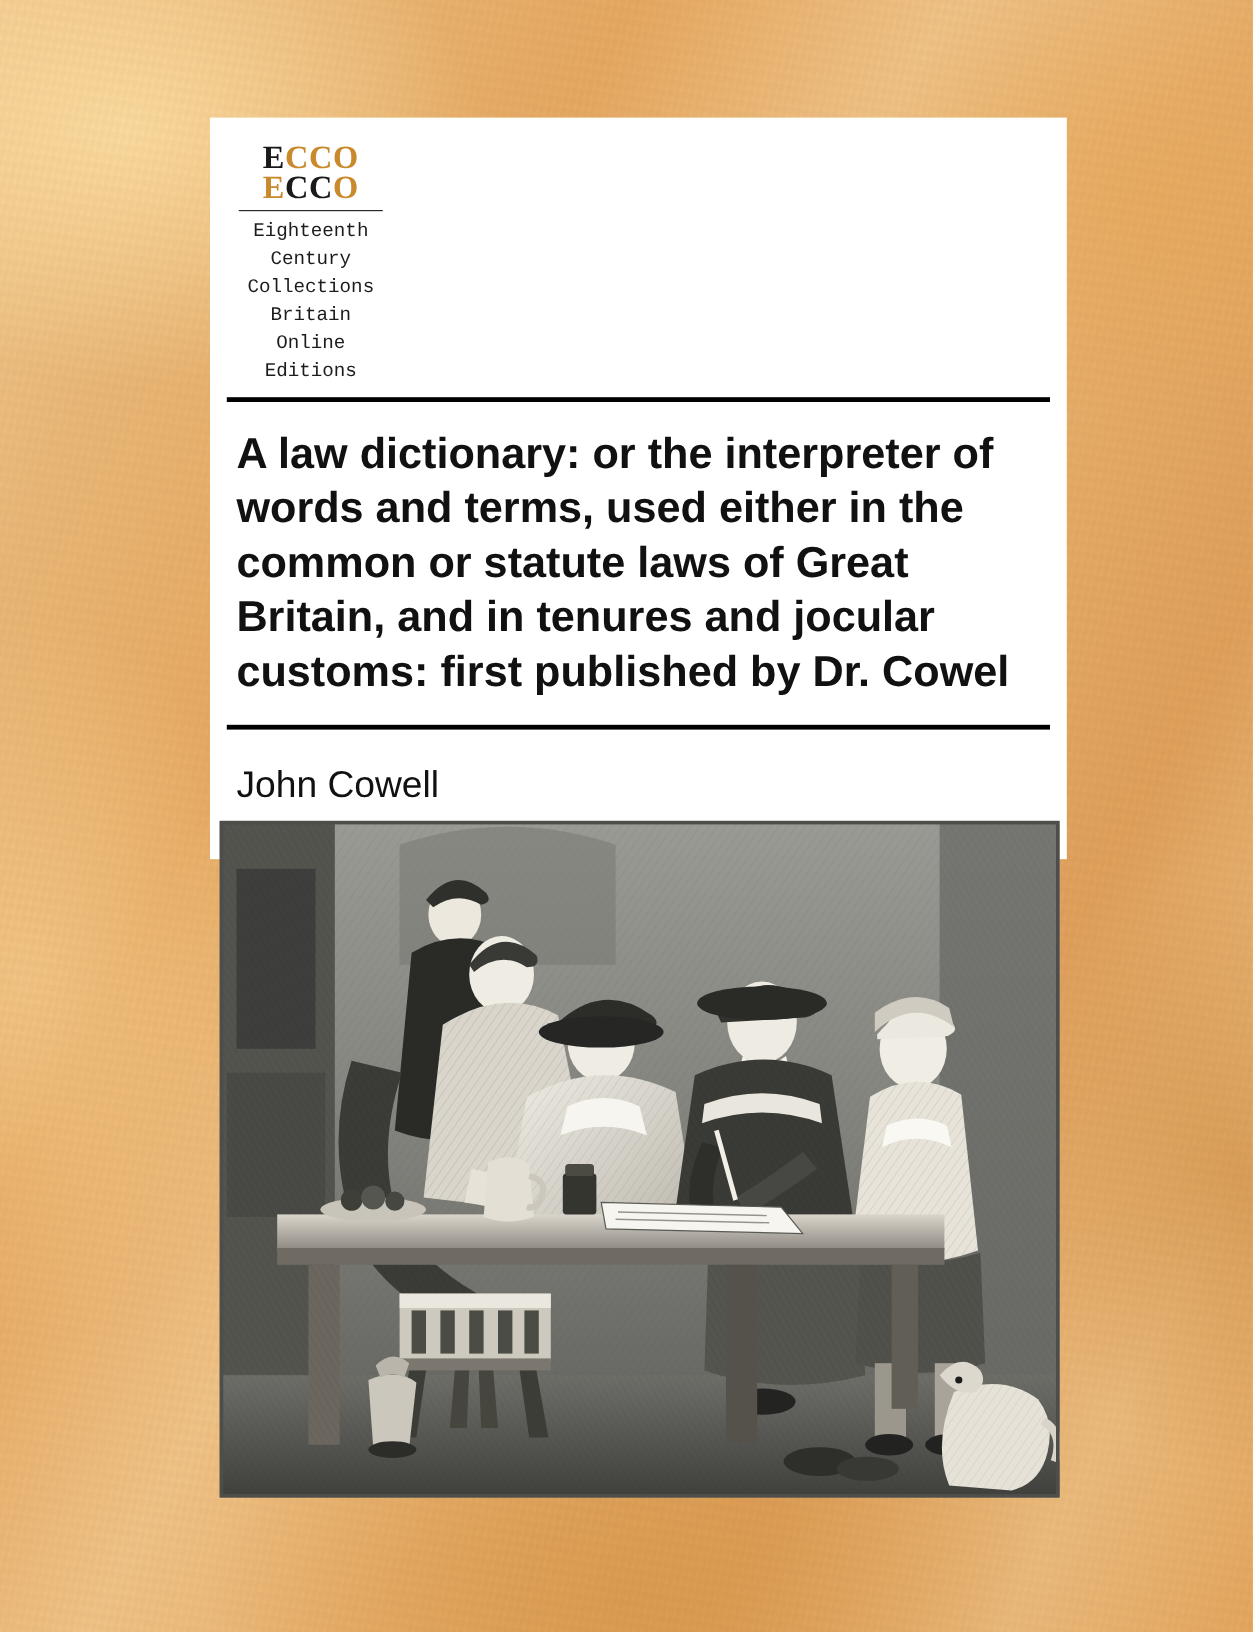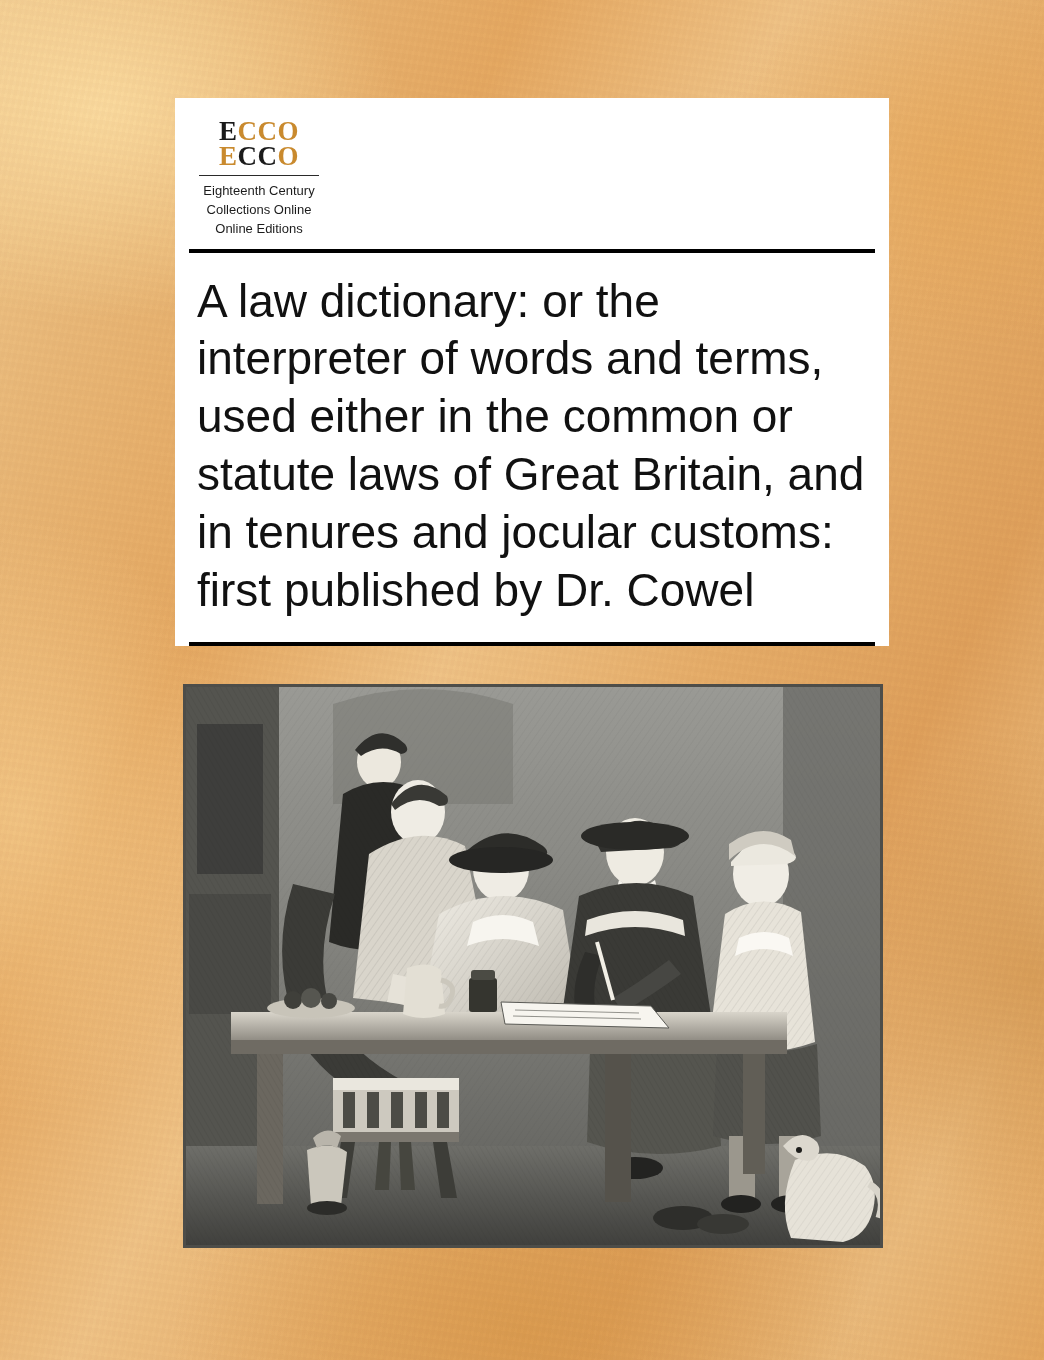--- a/index.html
+++ b/index.html
@@ -70,22 +70,22 @@
   }
   .ecco-row1 { font-size: 27px; }
   .ecco-row2 { font-size: 27px; margin-top: -2px; }
   .ecco-o { color: #c98a2e; }
   .ecco-c { color: #c98a2e; }
   .ecco-rule {
     border-top: 1px solid #2a2a2a;
     margin: 5px 6px 6px 6px;
   }
   .ecco-sub {
-    font-family: Liberation Sans, sans-serif;
-    font-size: 13px;
+    font-family: Liberation Mono, monospace;
+    font-size: 16px;
     line-height: 1.45;
     color: #1c1c1c;
   }
   .category-title {
     flex: 1;
     text-align: center;
     font-family: "Liberation Serif", serif;
     font-size: 34px;
     color: #111;
     padding-top: 42px;
@@ -93,23 +93,24 @@
   }
 
   .rule-thick {
     border-top: 4px solid #000;
     margin: 0 14px;
   }
   .rule-thick.second { margin-top: 0; }
 
   .book-title {
     padding: 20px 22px 22px 22px;
-    font-size: 46px;
+    font-size: 36px;
     line-height: 1.26;
     color: #111;
+    font-weight: bold;
   }
 
   .author-block {
     padding: 28px 22px 44px 22px;
     font-size: 31px;
     color: #111;
   }
 
   
   .illustration {
@@ -134,32 +135,33 @@
 
     <div class="ecco-logo">
       <div class="ecco-mark ecco-row1">
         <span>E</span><span class="ecco-c">CC</span><span class="ecco-o">O</span>
       </div>
       <div class="ecco-mark ecco-row2">
         <span class="ecco-o">E</span><span>CC</span><span class="ecco-o">O</span>
       </div>
       <div class="ecco-rule"></div>
       <div class="ecco-sub">Eighteenth Century</div>
-      <div class="ecco-sub">Collections Online</div>
+      <div class="ecco-sub">Collections Britain</div>
       <div class="ecco-sub">Online Editions</div>
     </div>
 
   </div>
 
   <div class="rule-thick"></div>
 
   <div class="book-title">A law dictionary: or the interpreter of words and terms, used either in the common or statute laws of Great Britain, and in tenures and jocular customs: first published by Dr. Cowel</div>
 
   <div class="rule-thick second"></div>
 
+  <div class="author-block">John Cowell</div>
 </div>
 
 <div class="illustration">
   <svg width="700" height="564" viewBox="0 0 700 564" xmlns="http://www.w3.org/2000/svg">
     <defs>
       <linearGradient id="wallg" x1="0" y1="0" x2="0" y2="1">
         <stop offset="0%" stop-color="#9a9a95"></stop>
         <stop offset="45%" stop-color="#83837e"></stop>
         <stop offset="100%" stop-color="#5d5d59"></stop>
       </linearGradient>

